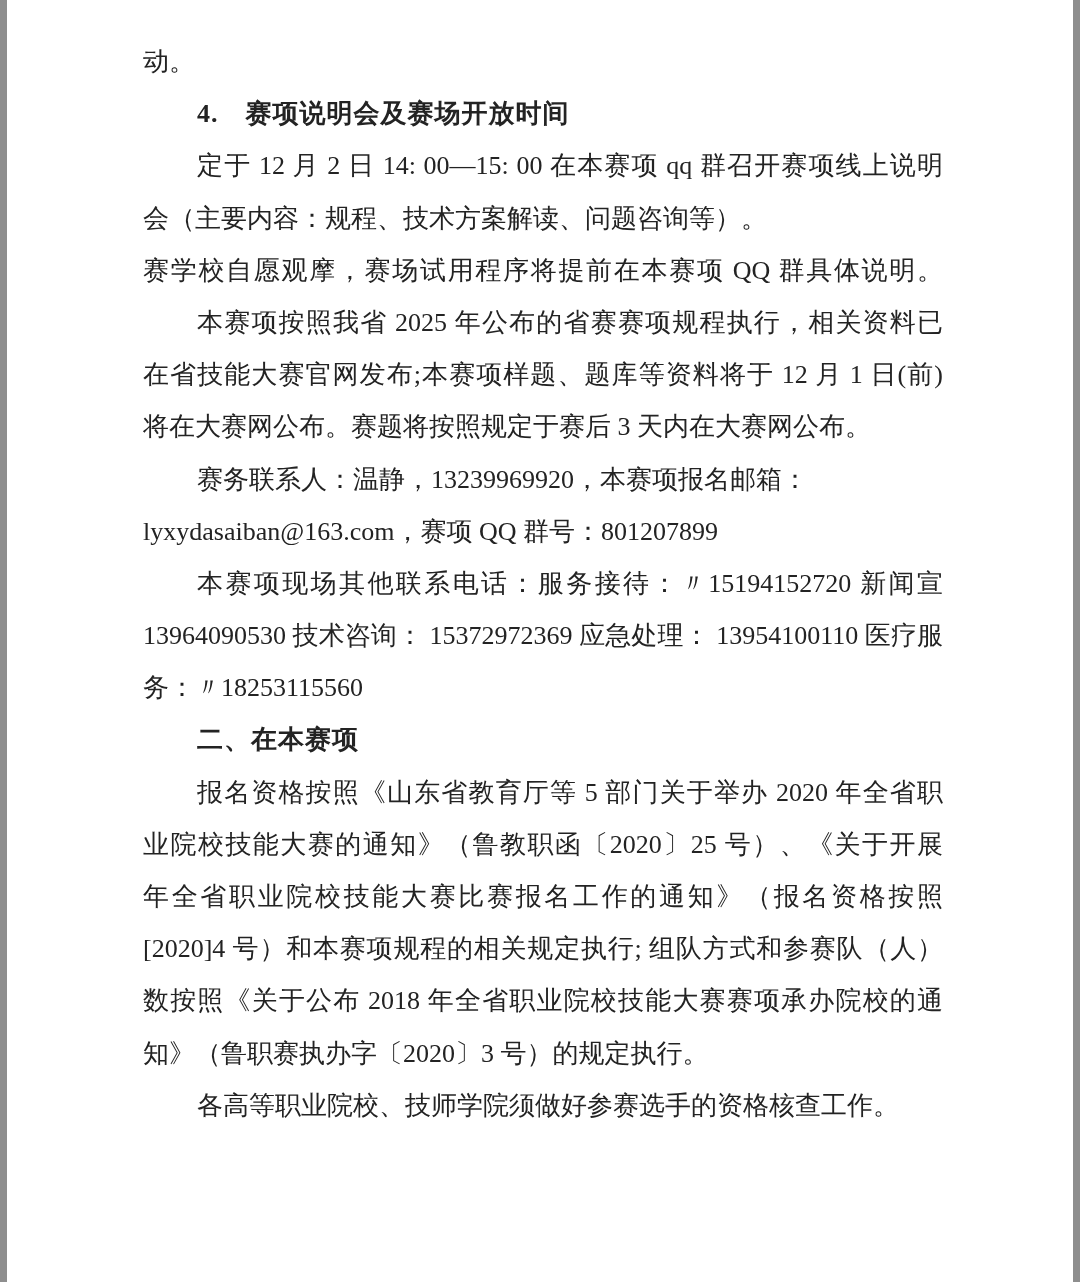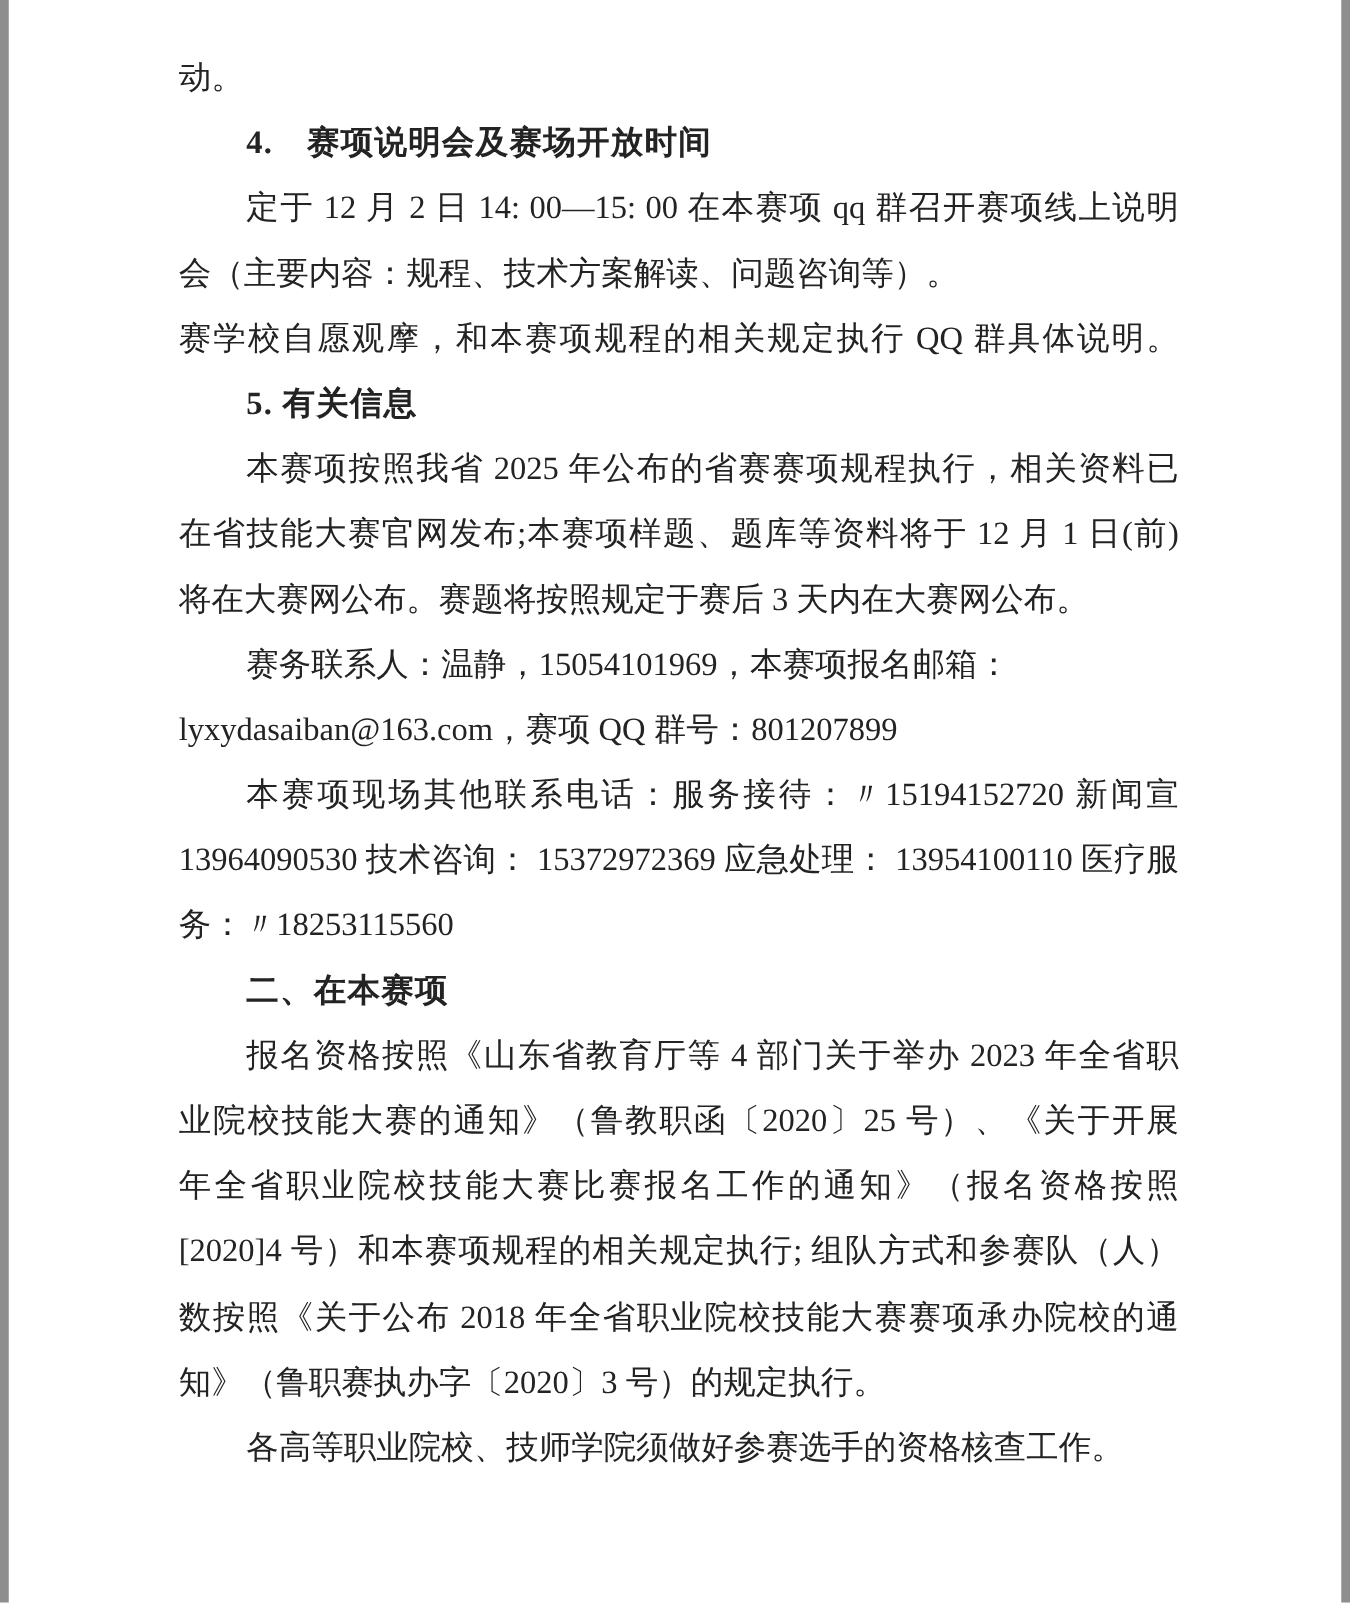--- a/index.html
+++ b/index.html
@@ -53,32 +53,31 @@
 <body>
 
 <div class="page">
   <div class="edge edge-left"></div>
   <div class="edge edge-right"></div>
   <div class="doc" id="doc">
       <div class="line">动。</div>
       <div class="line indent heading">4.　赛项说明会及赛场开放时间</div>
       <div class="line indent justify">定于 12 月 2 日 14: 00—15: 00 在本赛项 qq 群召开赛项线上说明</div>
       <div class="line">会（主要内容：规程、技术方案解读、问题咨询等）。</div>
-      <div class="line justify">赛学校自愿观摩，和本赛项规程的相关规定执行 QQ 群具体说明。</div>
-      <div class="line indent heading">5. 有关信息</div>
+      <div class="line justify">赛学校自愿观摩，赛场试用程序将提前在本赛项 QQ 群具体说明。</div>
       <div class="line indent justify">本赛项按照我省 2025 年公布的省赛赛项规程执行，相关资料已</div>
       <div class="line justify">在省技能大赛官网发布;本赛项样题、题库等资料将于 12 月 1 日(前)</div>
       <div class="line">将在大赛网公布。赛题将按照规定于赛后 3 天内在大赛网公布。</div>
-      <div class="line indent">赛务联系人：温静，15054101969，本赛项报名邮箱：</div>
+      <div class="line indent">赛务联系人：温静，13239969920，本赛项报名邮箱：</div>
       <div class="line">lyxydasaiban@163.com，赛项 QQ 群号：801207899</div>
       <div class="line indent justify">本赛项现场其他联系电话：服务接待：〃15194152720 新闻宣传：</div>
       <div class="line justify">13964090530 技术咨询： 15372972369 应急处理： 13954100110 医疗服</div>
       <div class="line">务：〃18253115560</div>
       <div class="line indent heading">二、在本赛项</div>
-      <div class="line indent justify">报名资格按照《山东省教育厅等 4 部门关于举办 2023 年全省职</div>
+      <div class="line indent justify">报名资格按照《山东省教育厅等 5 部门关于举办 2020 年全省职</div>
       <div class="line justify">业院校技能大赛的通知》（鲁教职函〔2020〕25 号）、《关于开展 2020</div>
       <div class="line justify">年全省职业院校技能大赛比赛报名工作的通知》（报名资格按照</div>
       <div class="line justify">[2020]4 号）和本赛项规程的相关规定执行; 组队方式和参赛队（人）</div>
       <div class="line justify">数按照《关于公布 2018 年全省职业院校技能大赛赛项承办院校的通</div>
       <div class="line">知》（鲁职赛执办字〔2020〕3 号）的规定执行。</div>
       <div class="line indent">各高等职业院校、技师学院须做好参赛选手的资格核查工作。</div>
     </div>
 </div>
 
 </body></html>

